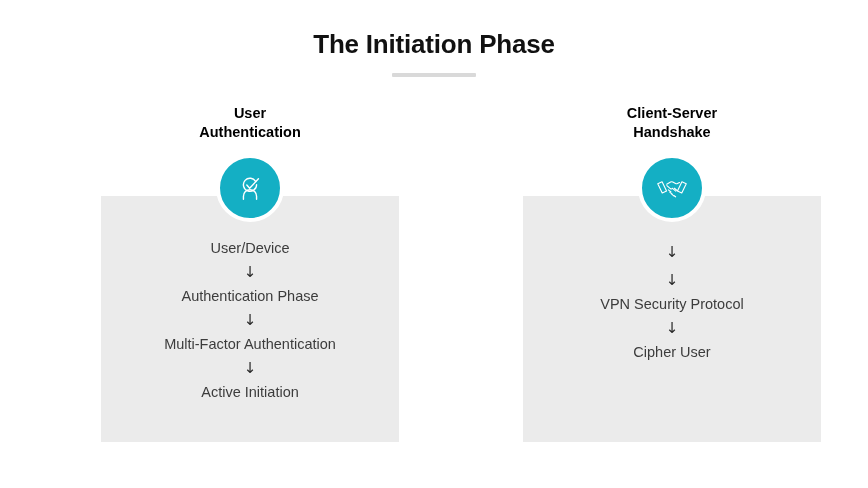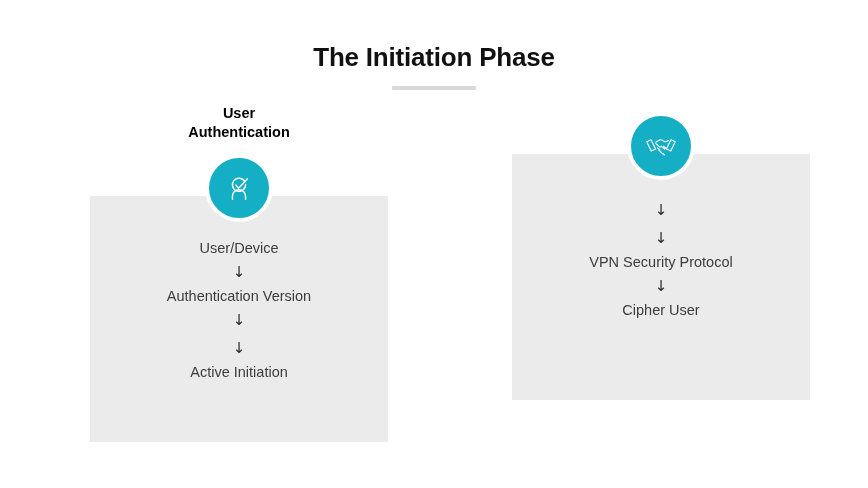--- a/index.html
+++ b/index.html
@@ -11,21 +11,21 @@
     height: 488px;
     background: #ffffff;
     font-family: "Liberation Sans", sans-serif;
     overflow: hidden;
     position: relative;
   }
 
   
   .title-block {
     position: absolute;
-    top: 40px;
+    top: 27px;
     left: 0;
     width: 868px;
     text-align: center;
   }
   .page-title {
     font-size: 26px;
     font-weight: bold;
     color: #111111;
     letter-spacing: -0.2px;
     line-height: 34px;
@@ -36,21 +36,21 @@
     height: 4px;
     background: #d9d9d9;
     margin: 12px auto 0 auto;
     border-radius: 1px;
   }
 
   
   .columns {
     position: absolute;
     top: 104px;
-    left: 7px;
+    left: 18px;
     width: 708px;
     height: 360px;
   }
   .column {
     position: absolute;
     top: 0;
     width: 298px;
   }
   .column-left  { left: 83px; }
   .column-right { left: 505px; }
@@ -143,29 +143,34 @@
             <path d="M9 28 v-3.2 a7 7 0 0 1 14 0 V28"></path>
           </svg>
         </span>
       </div>
     </div>
 
     <div class="panel">
       <div class="flow">
         <div class="flow-item">User/Device</div>
         <div class="flow-arrow">↓</div>
-        <div class="flow-item">Authentication Version</div>
-        <div class="flow-arrow">↓</div>
+        <div class="flow-item">Authentication Phase</div>
+        <div class="flow-arrow">↓</div>
+        <div class="flow-item">Multi-Factor Authentication</div>
         <div class="flow-arrow">↓</div>
         <div class="flow-item">Active Initiation</div>
       </div>
     </div>
   </div>
 
   <div class="column column-right">
+    <div class="column-heading">
+      <span>Client-Server</span><br>
+      <span>Handshake</span>
+    </div>
 
     <div class="icon-wrap">
       <div class="icon-circle">
         <span>
           <svg width="32" height="26" viewBox="0 0 40 30" fill="none" stroke="#ffffff" stroke-width="1.4" stroke-linecap="round" stroke-linejoin="round">
             <path d="M2.2 9.6 L7.6 7.3 L13.2 18.6 L7.8 21.2 Z"></path>
             <path d="M37.8 9.6 L32.4 7.3 L26.8 18.6 L32.2 21.2 Z"></path>
             <path d="M13.4 10.2 L18.2 7.6 a3 3 0 0 1 2.8 0 l3.4 1.8 a2.6 2.6 0 0 0 2.4 0 l2.6-1.2"></path>
             <path d="M26.6 18.4 l-3.6-3.1"></path>
             <path d="M13.6 12.1 l4.3 3.6 a2 2 0 0 0 2.7-0.2"></path>

